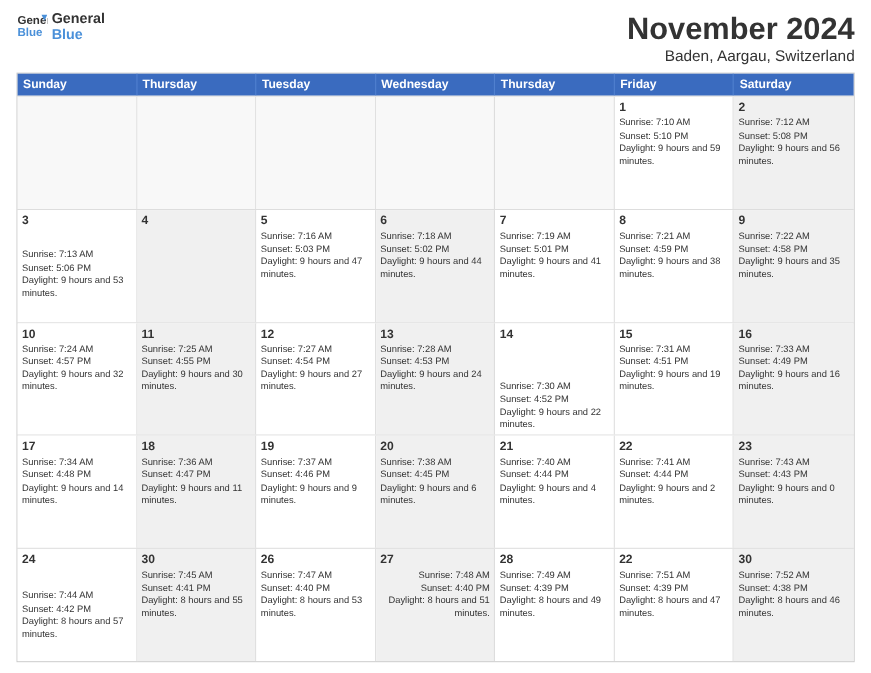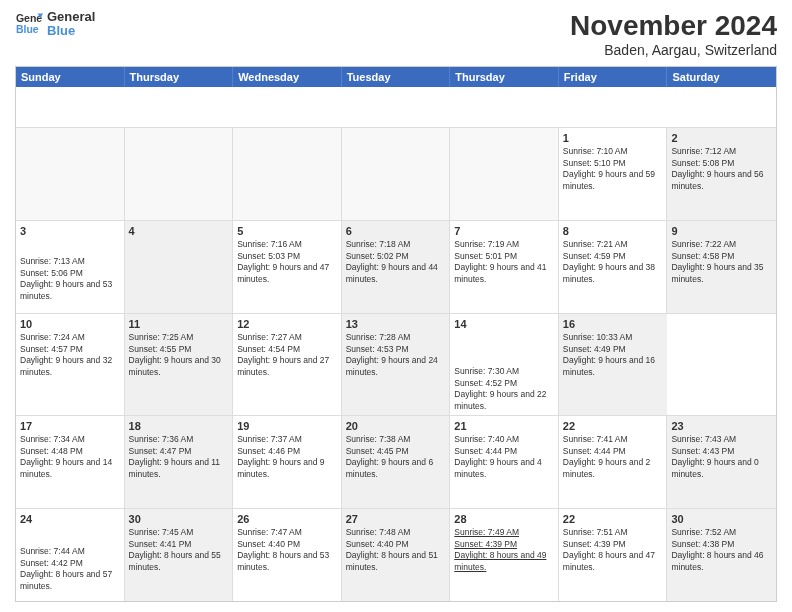--- a/index.html
+++ b/index.html
@@ -43,21 +43,20 @@
     .title-block h2 {
       font-size: 14px;
       font-weight: normal;
       color: #333;
     }
     .calendar {
       flex: 1;
       display: flex;
       flex-direction: column;
       border: 1px solid #ccc;
-      gap: 40px;
     }
     .cal-header {
       display: grid;
       grid-template-columns: repeat(7, 1fr);
       background: #3a6bbf;
     }
     .cal-header-cell {
       color: #fff;
       font-size: 11px;
       font-weight: bold;
@@ -119,22 +118,22 @@
     <div class="title-block">
       <h1>November 2024</h1>
       <h2>Baden, Aargau, Switzerland</h2>
     </div>
   </div>
 
   <div class="calendar">
     <div class="cal-header">
       <div class="cal-header-cell">Sunday</div>
       <div class="cal-header-cell">Thursday</div>
+      <div class="cal-header-cell">Tuesday</div>
       <div class="cal-header-cell">Wednesday</div>
-      <div class="cal-header-cell">Tuesday</div>
       <div class="cal-header-cell">Thursday</div>
       <div class="cal-header-cell">Friday</div>
       <div class="cal-header-cell">Saturday</div>
     </div>
     <div class="cal-body" id="cal-body">
     <div class="cal-row">
           <div class="cal-cell empty"></div>
           <div class="cal-cell empty"></div>
           <div class="cal-cell empty"></div>
           <div class="cal-cell empty"></div>
@@ -217,23 +216,29 @@
             <div class="cell-text" style="white-space: pre-line;">Sunrise: 7:28 AM
 Sunset: 4:53 PM
 Daylight: 9 hours and 24 minutes.</div>
           </div>
           <div class="cal-cell">
             <div class="day-num">14</div>
             <div class="cell-text" style="white-space: pre-line; margin-top: 35px;">Sunrise: 7:30 AM
 Sunset: 4:52 PM
 Daylight: 9 hours and 22 minutes.</div>
           </div>
+          <div class="cal-cell">
+            <div class="day-num">15</div>
+            <div class="cell-text" style="white-space: pre-line;">Sunrise: 7:31 AM
+Sunset: 4:51 PM
+Daylight: 9 hours and 19 minutes.</div>
+          </div>
           <div class="cal-cell shaded">
             <div class="day-num">16</div>
-            <div class="cell-text" style="white-space: pre-line;">Sunrise: 10:33 AM
+            <div class="cell-text" style="white-space: pre-line;">Sunrise: 7:33 AM
 Sunset: 4:49 PM
 Daylight: 9 hours and 16 minutes.</div>
           </div>
         </div>
         <div class="cal-row">
           <div class="cal-cell">
             <div class="day-num">17</div>
             <div class="cell-text" style="white-space: pre-line;">Sunrise: 7:34 AM
 Sunset: 4:48 PM
 Daylight: 9 hours and 14 minutes.</div>
@@ -289,27 +294,27 @@
 Daylight: 8 hours and 55 minutes.</div>
           </div>
           <div class="cal-cell">
             <div class="day-num">26</div>
             <div class="cell-text" style="white-space: pre-line;">Sunrise: 7:47 AM
 Sunset: 4:40 PM
 Daylight: 8 hours and 53 minutes.</div>
           </div>
           <div class="cal-cell shaded">
             <div class="day-num">27</div>
-            <div class="cell-text" style="white-space: pre-line;">Sunrise: 7:48 AM
+            <div class="cell-text" style="white-space: pre-line; text-align: right;">Sunrise: 7:48 AM
 Sunset: 4:40 PM
 Daylight: 8 hours and 51 minutes.</div>
           </div>
           <div class="cal-cell">
             <div class="day-num">28</div>
-            <div class="cell-text" style="white-space: pre-line; text-decoration: underline;">Sunrise: 7:49 AM
+            <div class="cell-text" style="white-space: pre-line;">Sunrise: 7:49 AM
 Sunset: 4:39 PM
 Daylight: 8 hours and 49 minutes.</div>
           </div>
           <div class="cal-cell">
             <div class="day-num">22</div>
             <div class="cell-text" style="white-space: pre-line;">Sunrise: 7:51 AM
 Sunset: 4:39 PM
 Daylight: 8 hours and 47 minutes.</div>
           </div>
           <div class="cal-cell shaded">

